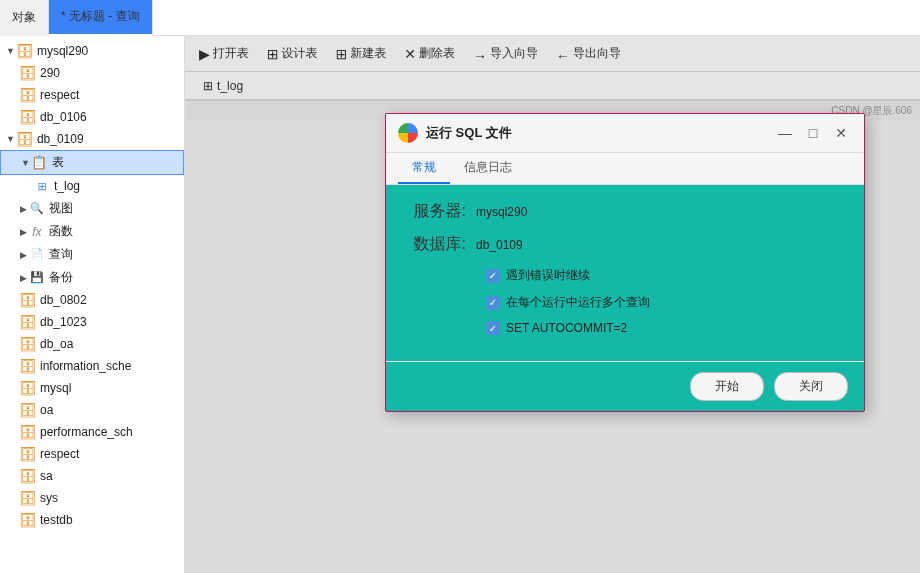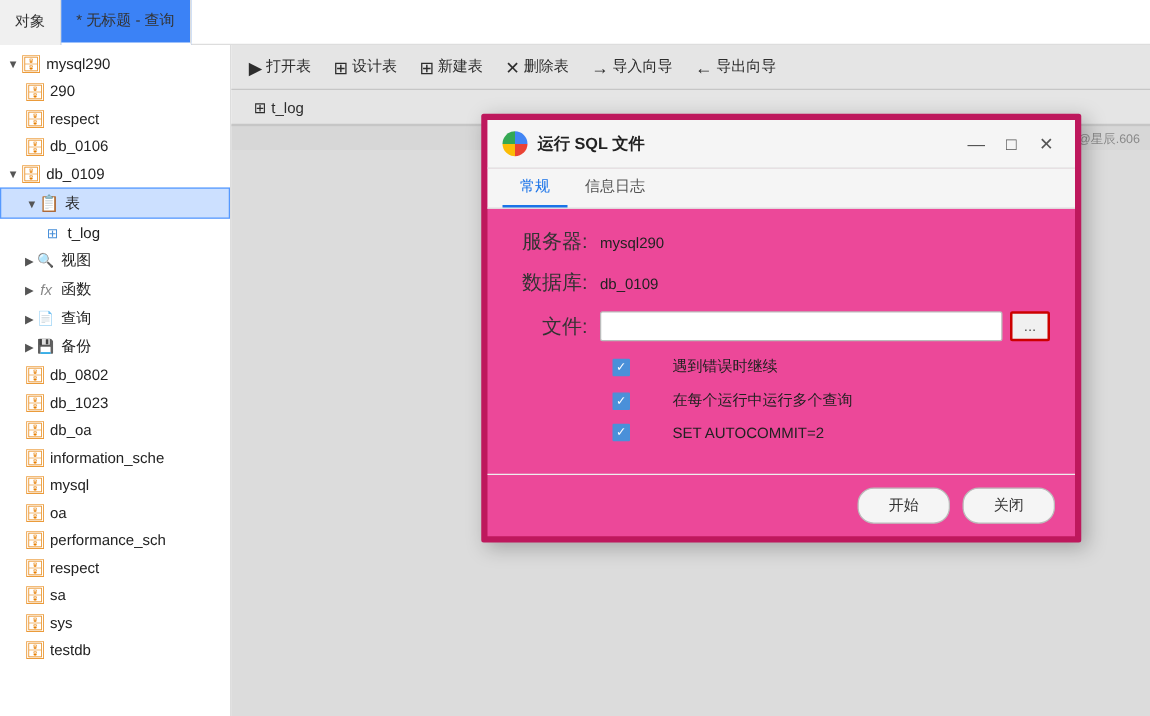--- a/index.html
+++ b/index.html
@@ -164,25 +164,25 @@
     .overlay {
       position: absolute;
       top: 0; left: 0; right: 0; bottom: 0;
       background: rgba(0,0,0,0.1);
       z-index: 10;
     }
 
     
     .dialog {
       position: absolute;
-      top: 55px;
+      top: 77px;
       left: 200px;
       width: 480px;
-      background: #ec4899;
-      border: 5px solid #be185d;
+      background: #14b8a6;
+      border: 1px solid #be185d;
       box-shadow: 4px 4px 16px rgba(0,0,0,0.25);
       z-index: 20;
       border-radius: 2px;
     }
 
     .dialog-titlebar {
       display: flex;
       align-items: center;
       padding: 8px 12px;
       background: #f5f5f5;
@@ -334,21 +334,20 @@
     }
 
     .checkbox-check {
       color: #fff;
       font-size: 10px;
     }
 
     .checkbox-label {
       font-size: 12px;
       color: #222;
-      margin-left: 28px;
     }
 
     
     .dialog-footer {
       display: flex;
       justify-content: flex-end;
       padding: 10px 16px;
       gap: 10px;
       border-top: 1px solid #eee;
     }
@@ -597,27 +596,20 @@
           <div class="form-row">
             <span class="form-label">服务器:</span>
             <span class="form-value">mysql290</span>
           </div>
 
           <div class="form-row">
             <span class="form-label">数据库:</span>
             <span class="form-value">db_0109</span>
           </div>
 
-          <div class="form-row">
-            <span class="form-label">文件:</span>
-            <div class="form-input-row">
-              <input class="form-input" type="text" value="" style="">
-              <button class="browse-btn">...</button>
-            </div>
-          </div>
 
 
           <div class="checkbox-row">
             <div class="checkbox-box">
               <span class="checkbox-check">✓</span>
             </div>
             <span class="checkbox-label">遇到错误时继续</span>
           </div>
 
           <div class="checkbox-row">

